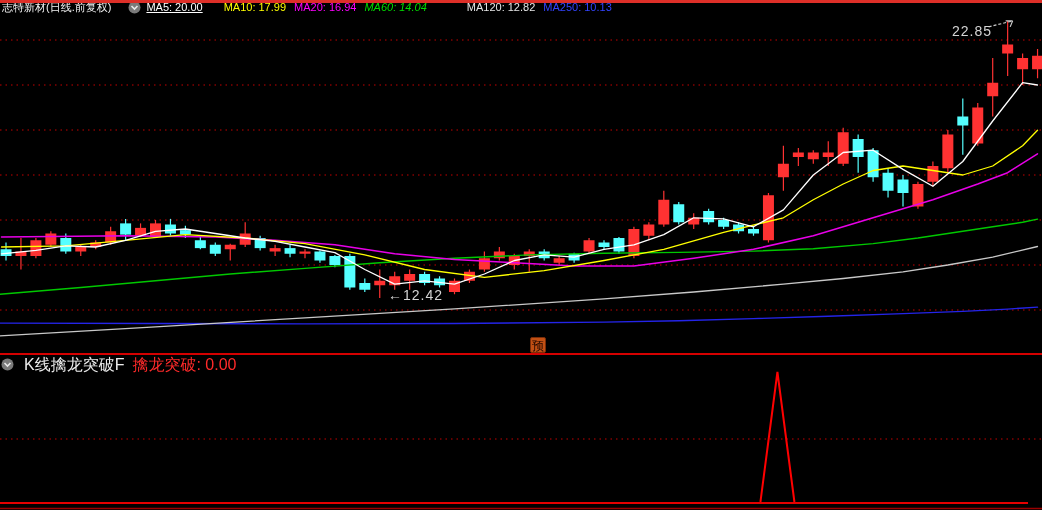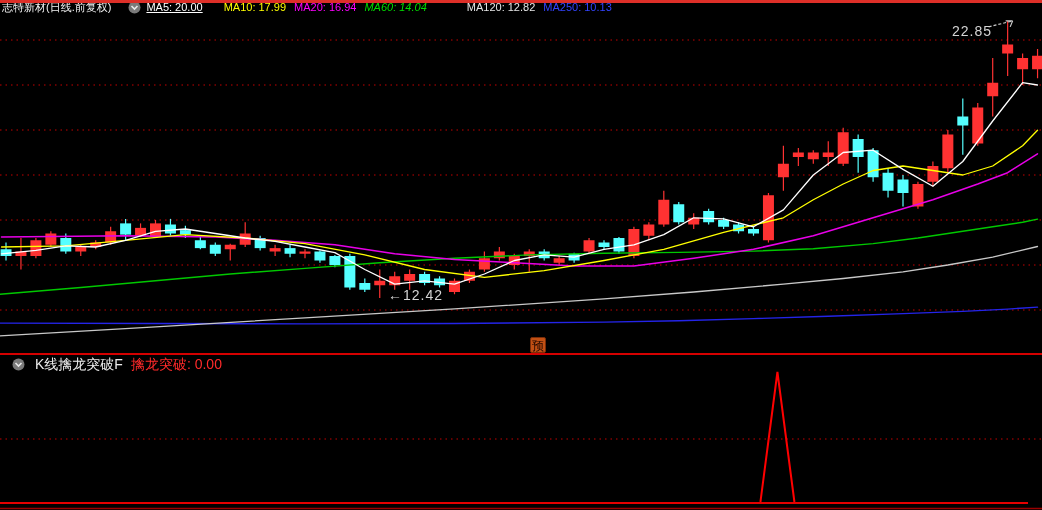--- a/index.html
+++ b/index.html
@@ -11,21 +11,21 @@
   .main-header .title{color:#f2f2f2;margin-right:16px;}
   .chev{display:inline-flex;width:13px;height:13px;margin:0 5px 0 1px;cursor:pointer;}
   .ma{margin-right:8px;}
   #chart-svg{position:absolute;top:0;left:0;z-index:1;}
   .high-label{position:absolute;left:952px;top:15px;font-size:14px;color:#d4d4d4;z-index:4;letter-spacing:1px;margin-top:8px;}
   .low-label{position:absolute;left:388px;top:287px;font-size:14px;color:#d4d4d4;z-index:4;letter-spacing:1px;}
   .badge{position:absolute;left:530px;top:337px;min-width:16px;height:16px;background:#c25014;
        color:#200800;font-size:12px;line-height:16px;text-align:center;border-radius:2px;z-index:4;
        border:1px solid #7a2d08;box-sizing:border-box;cursor:pointer;}
   .sub-header{position:absolute;top:357px;left:0;height:15px;display:flex;align-items:center;
-       font-size:14px;line-height:15px;padding-left:11px;z-index:5;white-space:nowrap;}
+       font-size:16px;line-height:15px;padding-left:0;z-index:5;white-space:nowrap;}
   .sub-header .name{color:#ececec;margin:0 8px 0 5px;}
   .sub-header .value{color:#ff2a2a;text-align:right;}
 </style>
 </head>
 <body>
 
 <div class="app">
   <div class="top-border"></div>
 
   <div class="main-header">

